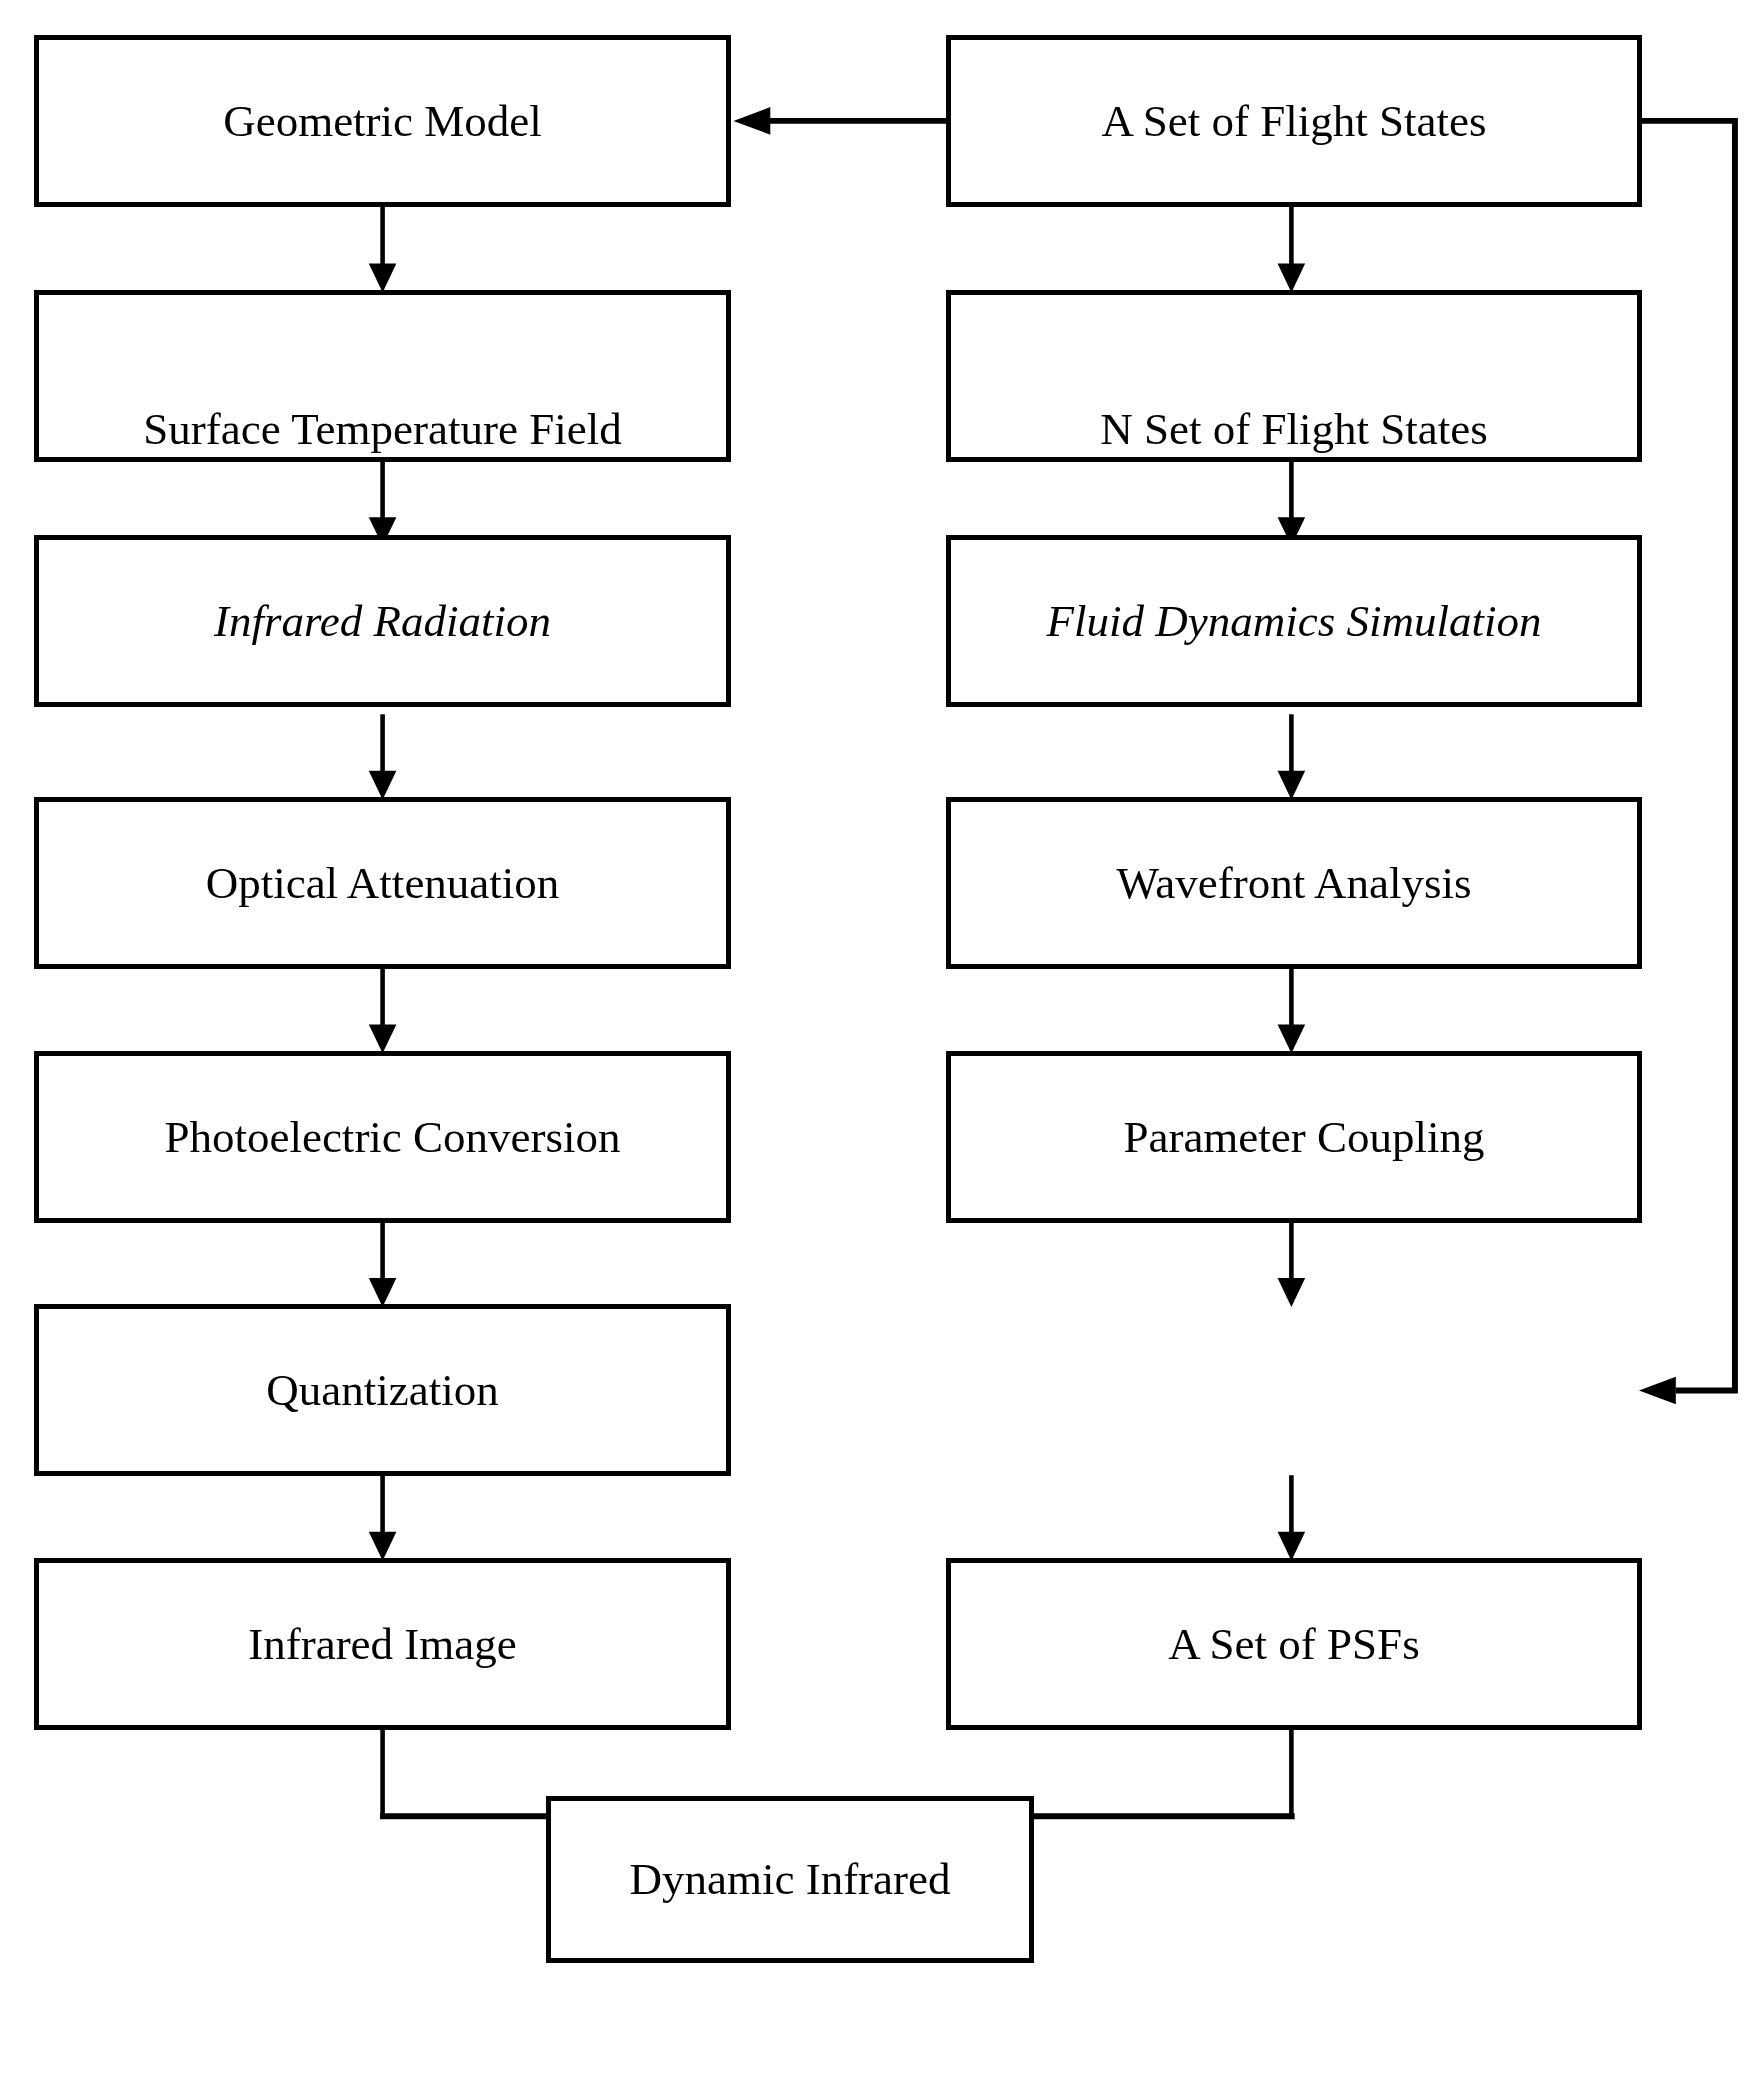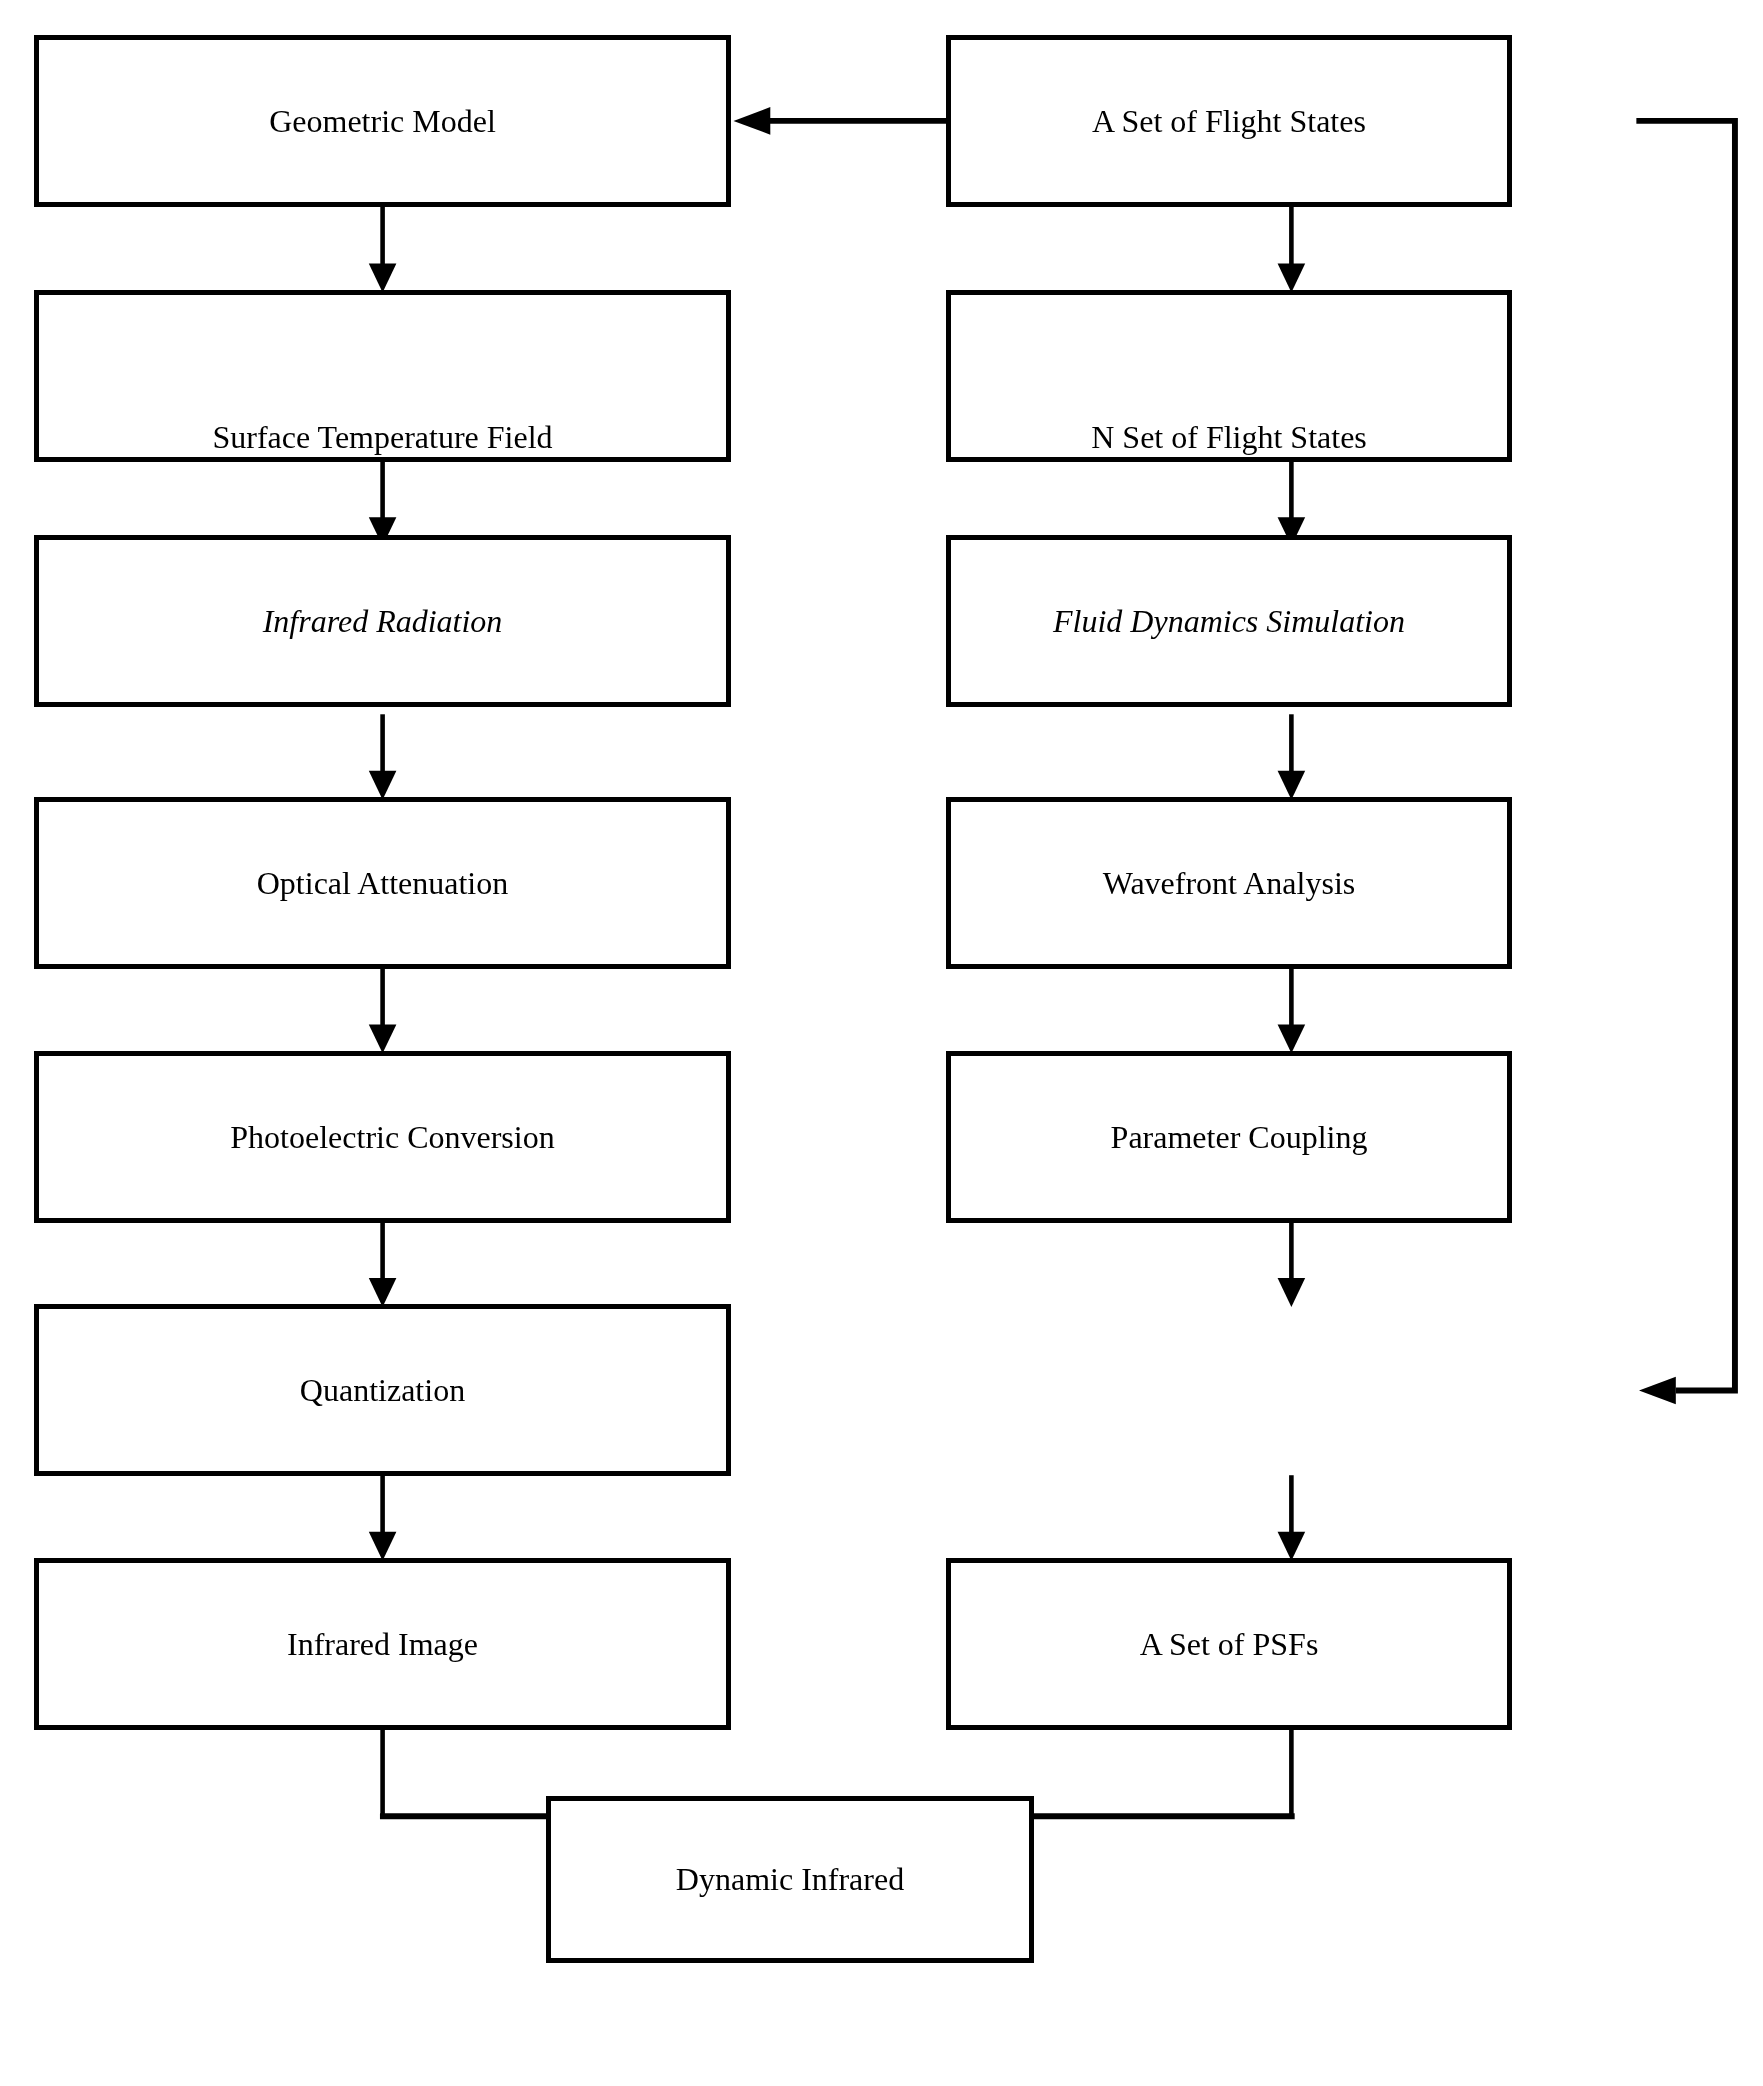--- a/index.html
+++ b/index.html
@@ -25,26 +25,26 @@
   }
   .box {
     position: absolute;
     box-sizing: border-box;
     background: #ffffff;
     border: 5.3px solid #000000;
     display: flex;
     align-items: center;
     justify-content: center;
     text-align: center;
-    font-size: 32px;
+    font-size: 45px;
     line-height: 1.25;
     height: 172px;
   }
   .col-l { left: 34px;   width: 697px; }
-  .col-r { left: 946px; width: 566px; }
+  .col-r { left: 946px; width: 696px; }
   .r1 { top: 35px; }
   .r2 { top: 290px; align-items: flex-end; }
   .r3 { top: 535px; font-style: italic; }
   .r4 { top: 797px; }
   .r5 { top: 1051px; padding-left: 20px; }
   .r6 { top: 1304px; }
   .r7 { top: 1558px; }
   .box-bottom {
     left: 546px;
     top: 1796px;

